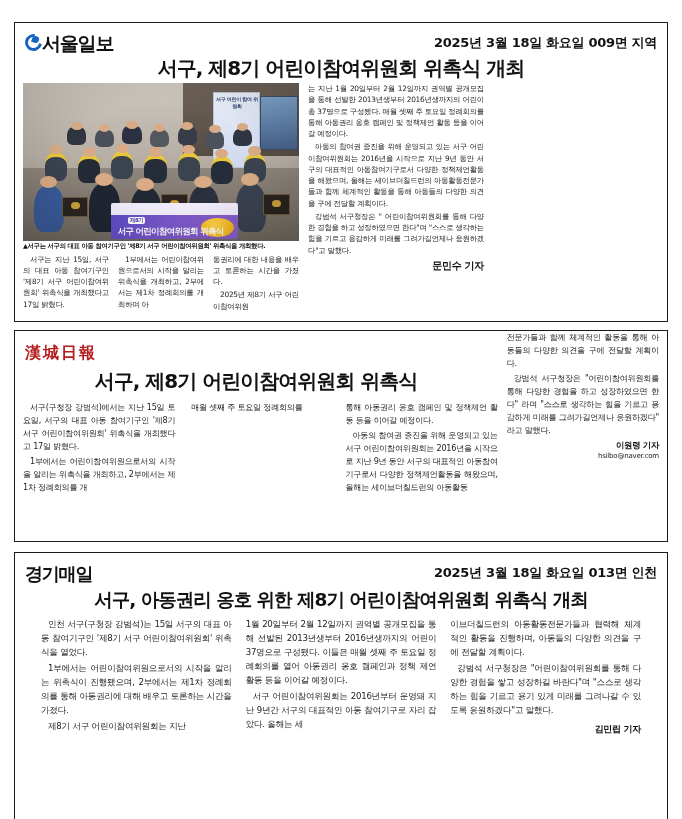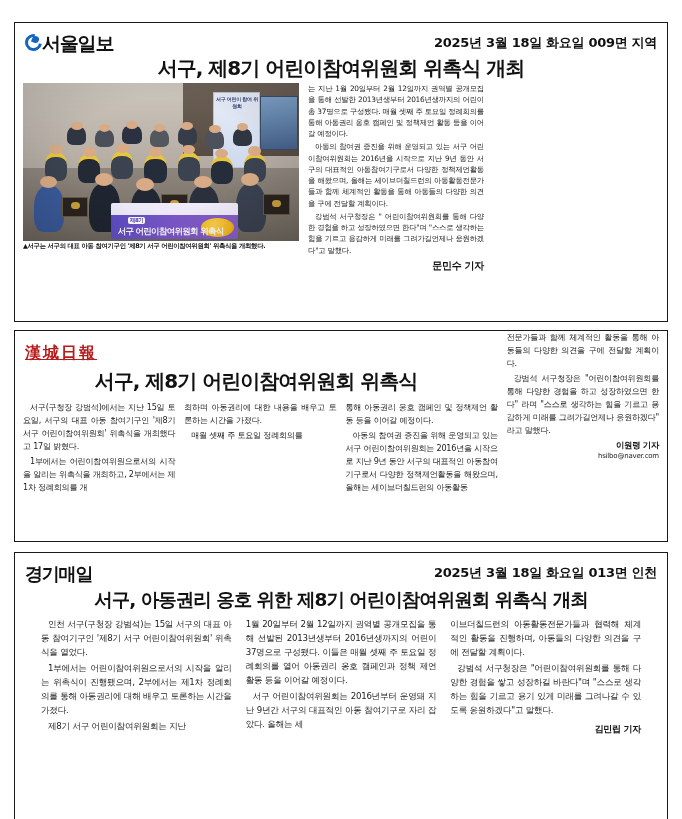--- a/index.html
+++ b/index.html
@@ -62,21 +62,20 @@
     font-size: 19px;
     font-weight: bold;
     letter-spacing: -1.2px;
   }
   .m-seoul .masthead-title { color: #111; }
   .m-hanseong .masthead-title {
     color: #b71c1c;
     font-family: "DejaVu Serif", "Liberation Serif", serif;
     font-size: 16px;
     letter-spacing: 2px;
-    text-decoration: underline;
   }
   .m-gyeonggi .masthead-title { color: #111; font-size: 18px; }
 
   .logo-swirl {
     width: 17px;
     height: 17px;
     position: relative;
     flex: 0 0 auto;
   }
   .logo-swirl::before {
@@ -367,20 +366,32 @@
                 <div class="bf-badge">제8기</div>
                 <div class="bf-text">서구 어린이참여위원회 위촉식</div>
               </div>
 
               <div class="vignette"></div>
             </div>
           </div>
 
           <div class="caption">▲서구는 서구의 대표 아동 참여기구인 '제8기 서구 어린이참여위원회' 위촉식을 개최했다.</div>
 
+          <div class="cols">
+            <div class="col">
+              <p class="bodytext">서구는 지난 15일, 서구의 대표 아동 참여기구인 '제8기 서구 어린이참여위원회' 위촉식을 개최했다고 17일 밝혔다.</p>
+            </div>
+            <div class="col">
+              <p class="bodytext">1부에서는 어린이참여위원으로서의 시작을 알리는 위촉식을 개최하고, 2부에서는 제1차 정례회의를 개최하며 아</p>
+            </div>
+            <div class="col">
+              <p class="bodytext no-indent">동권리에 대한 내용을 배우고 토론하는 시간을 가졌다.</p>
+              <p class="bodytext">2025년 제8기 서구 어린이참여위원</p>
+            </div>
+          </div>
         </div>
 
         <div class="right-col">
           <p class="bodytext no-indent">는 지난 1월 20일부터 2월 12일까지 권역별 공개모집을 통해 선발한 2013년생부터 2016년생까지의 어린이 총 37명으로 구성됐다. 매월 셋째 주 토요일 정례회의를 통해 아동권리 옹호 캠페인 및 정책제언 활동 등을 이어갈 예정이다.</p>
           <p class="bodytext">아동의 참여권 증진을 위해 운영되고 있는 서구 어린이참여위원회는 2016년을 시작으로 지난 9년 동안 서구의 대표적인 아동참여기구로서 다양한 정책제언활동을 해왔으며, 올해는 세이브더칠드런의 아동활동전문가들과 함께 체계적인 활동을 통해 아동들의 다양한 의견을 구에 전달할 계획이다.</p>
           <p class="bodytext">강범석 서구청장은 " 어린이참여위원회를 통해 다양한 경험을 하고 성장하였으면 한다"며 "스스로 생각하는 힘을 기르고 용감하게 미래를 그려가길언제나 응원하겠다"고 말했다.</p>
           <div class="byline">문민수 기자</div>
         </div>
       </div>
 
@@ -397,21 +408,20 @@
       </div>
 
       <div class="headline h1-b" style="text-align:center;padding-right:170px;">서구, 제8기 어린이참여위원회 위촉식</div>
 
       <div class="cols" style="margin-top:-2px;">
         <div class="col">
           <p class="bodytext b2">서구(구청장 강범석)에서는 지난 15일 토요일, 서구의 대표 아동 참여기구인 '제8기 서구 어린이참여위원회' 위촉식을 개최했다고 17일 밝혔다.</p>
           <p class="bodytext b2">1부에서는 어린이참여위원으로서의 시작을 알리는 위촉식을 개최하고, 2부에서는 제1차 정례회의를 개</p>
         </div>
         <div class="col">
-          <p class="bodytext b2 no-indent">최하며 아동권리에 대한 내용을 배우고 토론하는 시간을 가졌다.</p>
           <p class="bodytext b2">매월 셋째 주 토요일 정례회의를</p>
         </div>
         <div class="col">
           <p class="bodytext b2 no-indent">통해 아동권리 옹호 캠페인 및 정책제언 활동 등을 이어갈 예정이다.</p>
           <p class="bodytext b2">아동의 참여권 증진을 위해 운영되고 있는 서구 어린이참여위원회는 2016년을 시작으로 지난 9년 동안 서구의 대표적인 아동참여기구로서 다양한 정책제언활동을 해왔으며, 올해는 세이브더칠드런의 아동활동</p>
         </div>
         <div class="col">
           <p class="bodytext b2 no-indent" style="margin-top:-70px;">전문가들과 함께 체계적인 활동을 통해 아동들의 다양한 의견을 구에 전달할 계획이다.</p>
           <p class="bodytext b2">강범석 서구청장은 "어린이참여위원회를 통해 다양한 경험을 하고 성장하였으면 한다" 라며 "스스로 생각하는 힘을 기르고 용감하게 미래를 그려가길언제나 응원하겠다" 라고 말했다.</p>
           <div class="byline byline-b">이원령 기자</div>

